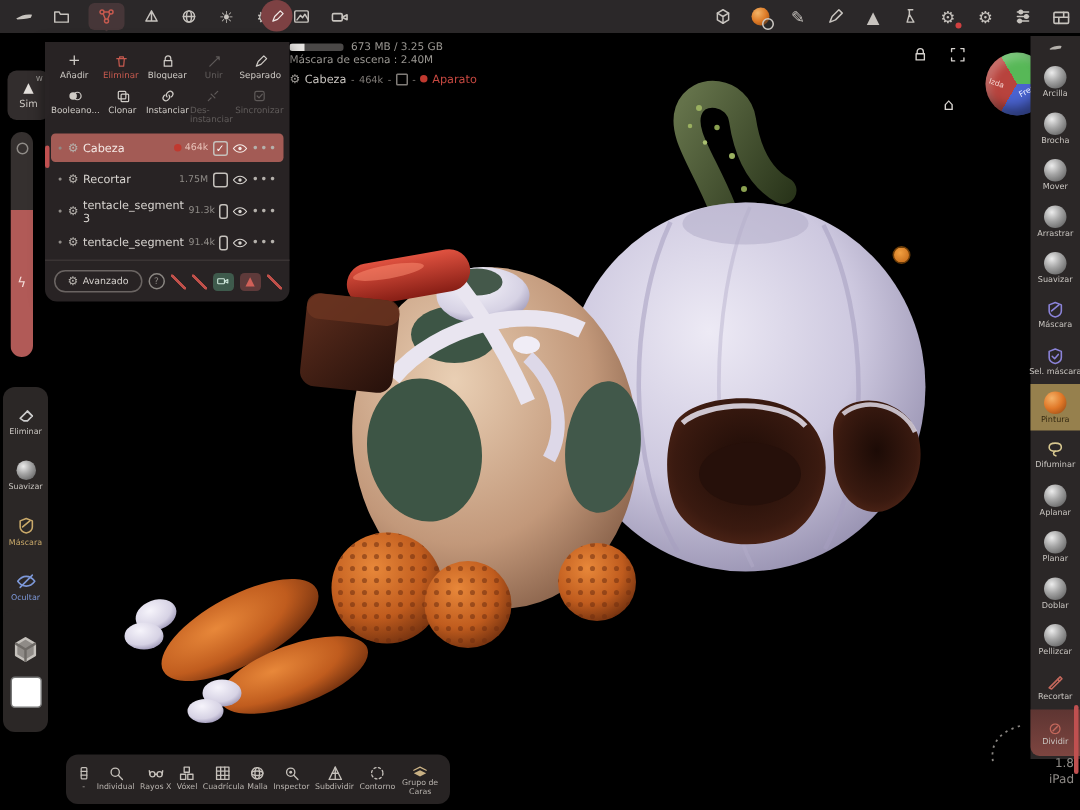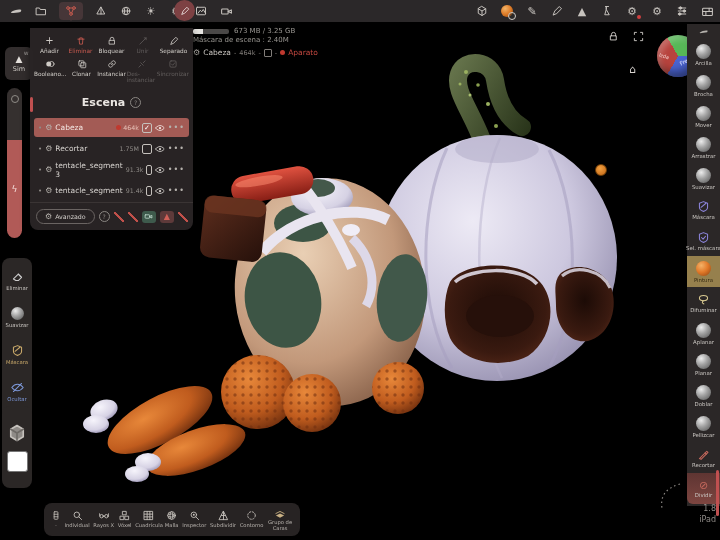--- a/index.html
+++ b/index.html
@@ -433,24 +433,20 @@
         <span class="aic">
           <svg class="ic" width="10" height="10" viewBox="0 0 16 16">
               <rect x="3" y="3" width="10" height="10" rx="2"></rect>
               <path d="M5.5 8l2 2 3.5-4"></path>
             </svg>
           </span>
         <span>Sincronizar</span>
         </div>
     </div>
 
-    <div class="sp-title">
-      <span>Escena</span>
-      <span class="help">?</span>
-    </div>
 
     <div>
       <div class="sp-row sel">
         <span class="bullet">•</span>
         <span class="gearg">⚙</span>
         <span>Cabeza</span>
         <span class="cnt">
             <span class="rdot"></span>
             <span>464k</span>
           </span>

